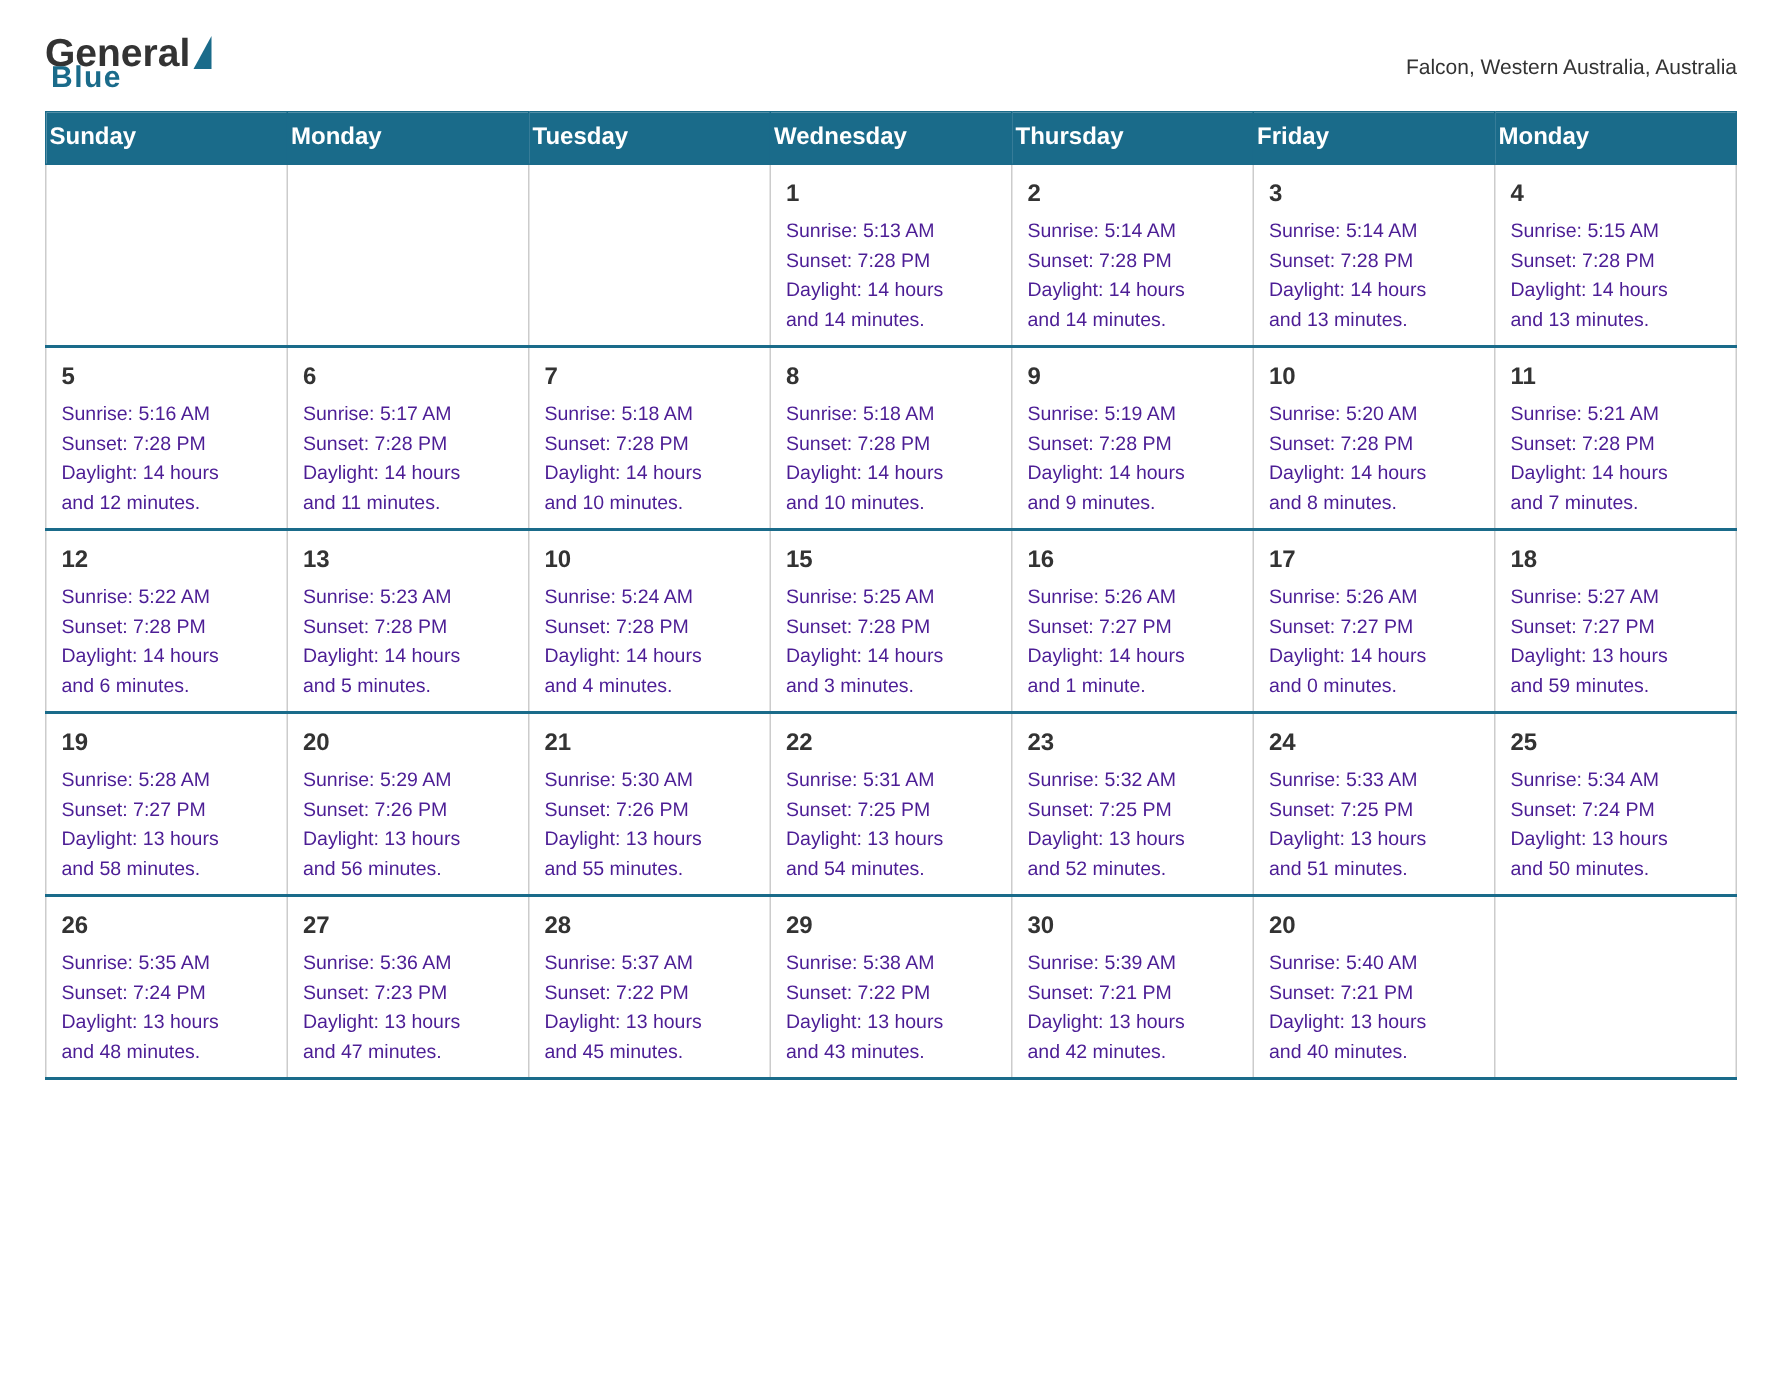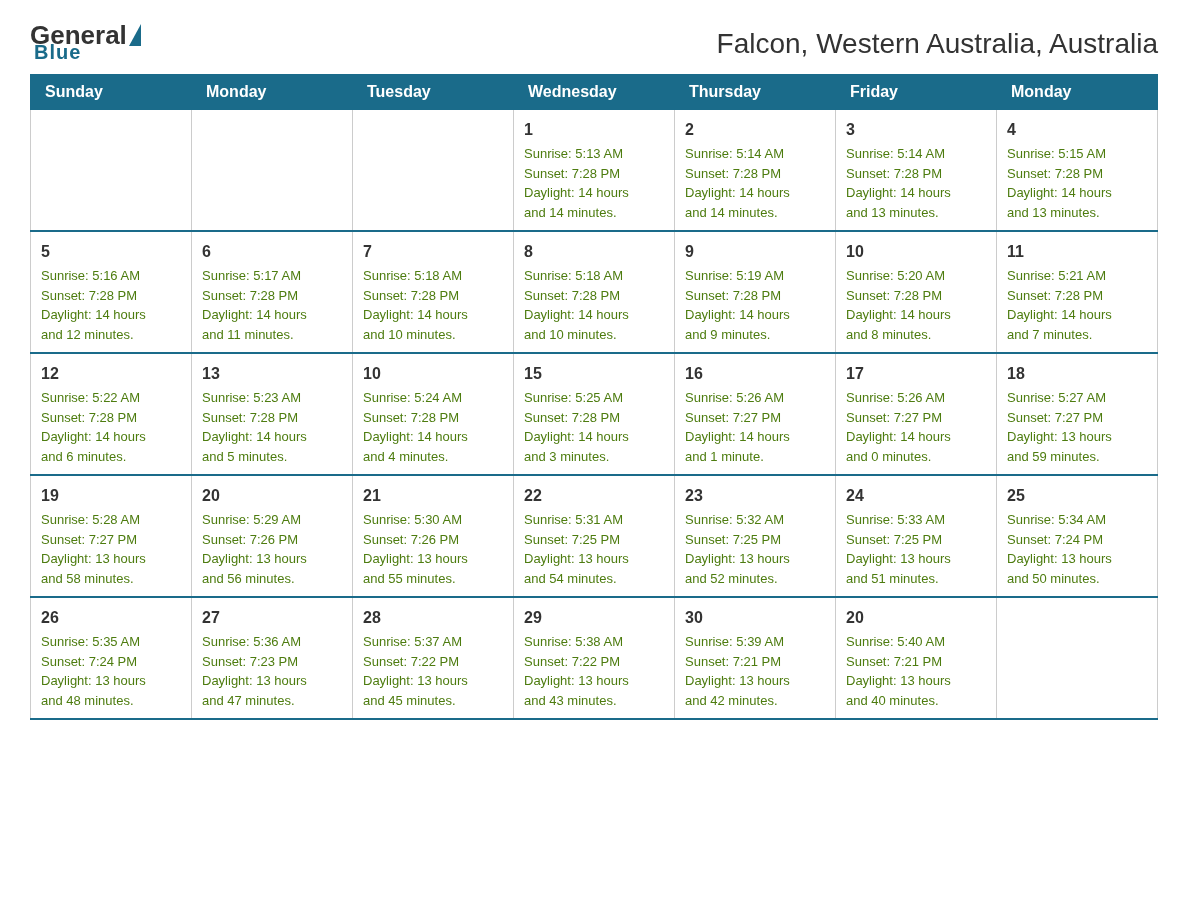--- a/index.html
+++ b/index.html
@@ -50,33 +50,33 @@
     .title-block {
       text-align: right;
     }
     .main-title {
       font-size: 52px;
       font-weight: bold;
       color: #333;
       line-height: 1.1;
     }
     .subtitle {
-      font-size: 28px;
+      font-size: 14px;
       color: #333;
       margin-top: 4px;
     }
     .calendar {
       width: 100%;
       border-collapse: collapse;
       margin-top: 10px;
     }
     .calendar thead th {
       background-color: #1a6b8a;
       color: #fff;
-      padding: 8px 14px;
+      padding: 8px 2px;
       font-size: 16px;
       font-weight: bold;
       text-align: left;
       border: 1px solid #1a6b8a;
     }
     .calendar tbody td {
       vertical-align: top;
       padding: 8px 10px;
       border: 1px solid #ccc;
       font-size: 13px;
@@ -88,21 +88,21 @@
       border-bottom: 2px solid #1a6b8a;
     }
     .day-number {
       font-size: 16px;
       font-weight: bold;
       color: #333;
       display: block;
       margin-bottom: 2px;
     }
     .day-info {
-      color: #4d7c0f;
+      color: #4c1d95;
       font-size: 13px;
     }
     .empty-cell {
       background: #fff;
     }
   </style>
 </head>
 <body>
 
 <div class="header">

